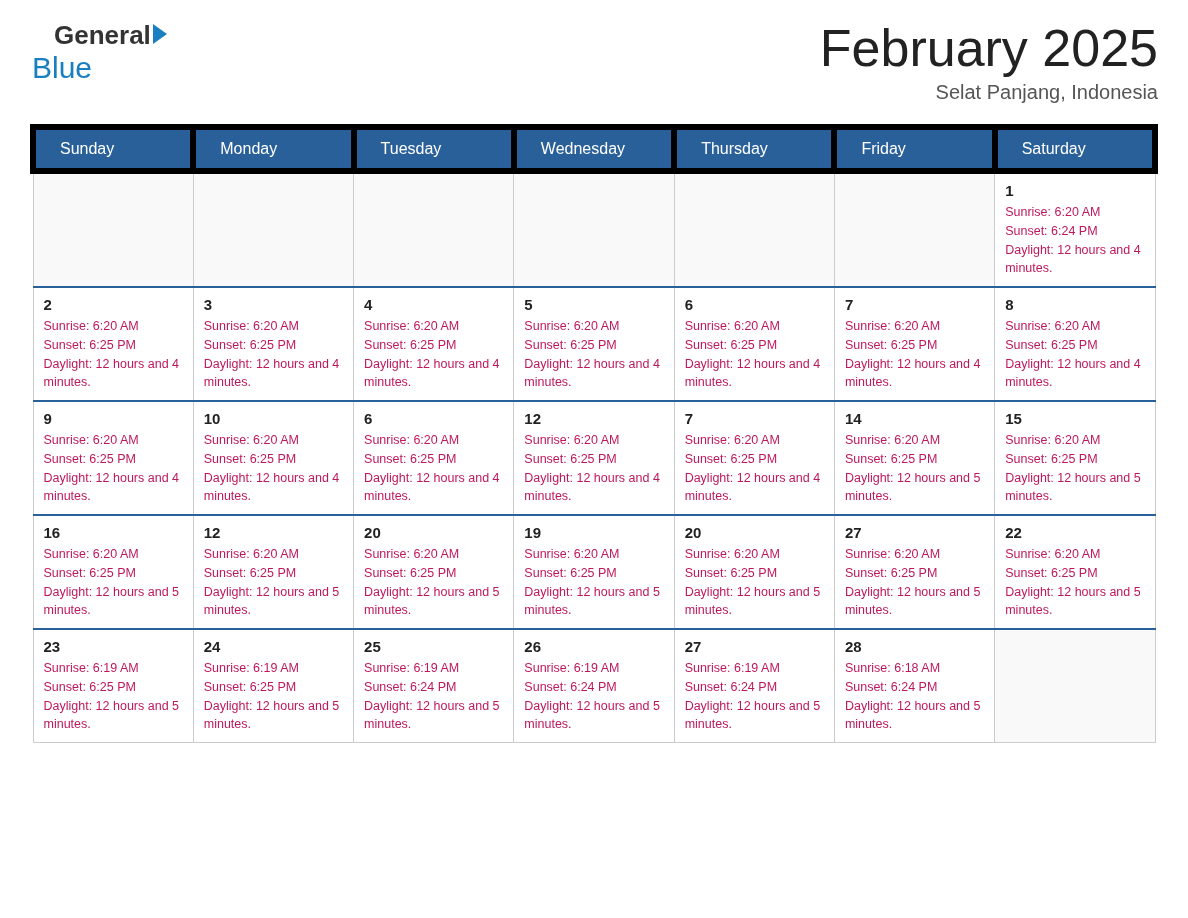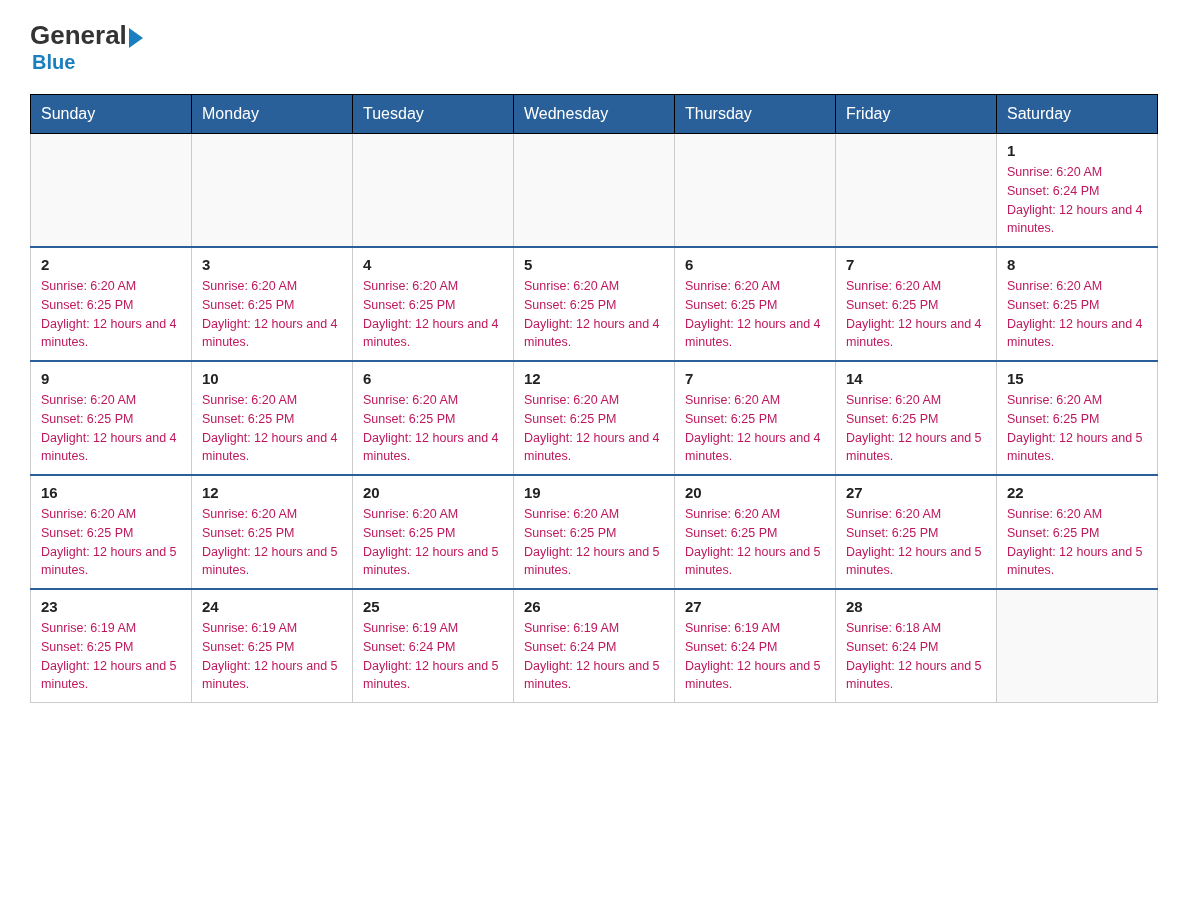--- a/index.html
+++ b/index.html
@@ -16,39 +16,40 @@
       align-items: flex-start;
       margin-bottom: 20px;
     }
     .logo {
       display: flex;
       flex-direction: column;
       align-items: flex-start;
     }
     .logo-top {
       display: flex;
-      align-items: center;
+      align-items: flex-start;
+      margin-left: 24px;
     }
     .logo-general {
       font-size: 26px;
       font-weight: bold;
       color: #333;
     }
     .logo-arrow {
       width: 0;
       height: 0;
       border-left: 14px solid #1a7fc1;
       border-top: 10px solid transparent;
       border-bottom: 10px solid transparent;
       margin-left: 2px;
       margin-top: 4px;
     }
     .logo-blue {
-      font-size: 20px;
-      font-weight: bold;
+      font-size: 30px;
+      font-weight: normal;
       color: #1a7fc1;
       margin-left: 2px;
     }
     .title-block {
       text-align: right;
     }
     .month-title {
       font-size: 52px;
       font-weight: normal;
       color: #222;
@@ -61,23 +62,23 @@
     }
     .calendar {
       width: 100%;
       border-collapse: collapse;
     }
     .calendar th {
       background: #2a6099;
       color: #fff;
       font-size: 16px;
       font-weight: normal;
-      padding: 10px 10px;
+      padding: 10px 24px;
       text-align: left;
-      border: 1px solid #000000;
+      border: 6px solid #000000;
     }
     .calendar td {
       border: 1px solid #ccc;
       vertical-align: top;
       padding: 8px 10px;
       width: 14.28%;
       min-height: 110px;
       font-size: 13px;
       color: #333;
     }
@@ -103,20 +104,24 @@
 </head>
 <body>
 
 <div class="header">
   <div class="logo">
     <div class="logo-top">
       <span class="logo-general">General</span>
       <div class="logo-arrow"></div>
     </div>
     <span class="logo-blue">Blue</span>
+  </div>
+  <div class="title-block">
+    <div class="month-title">February 2025</div>
+    <div class="location">Selat Panjang, Indonesia</div>
   </div>
 </div>
 
 <table class="calendar">
   <thead>
     <tr>
     <th>Sunday</th>
         <th>Monday</th>
         <th>Tuesday</th>
         <th>Wednesday</th>

